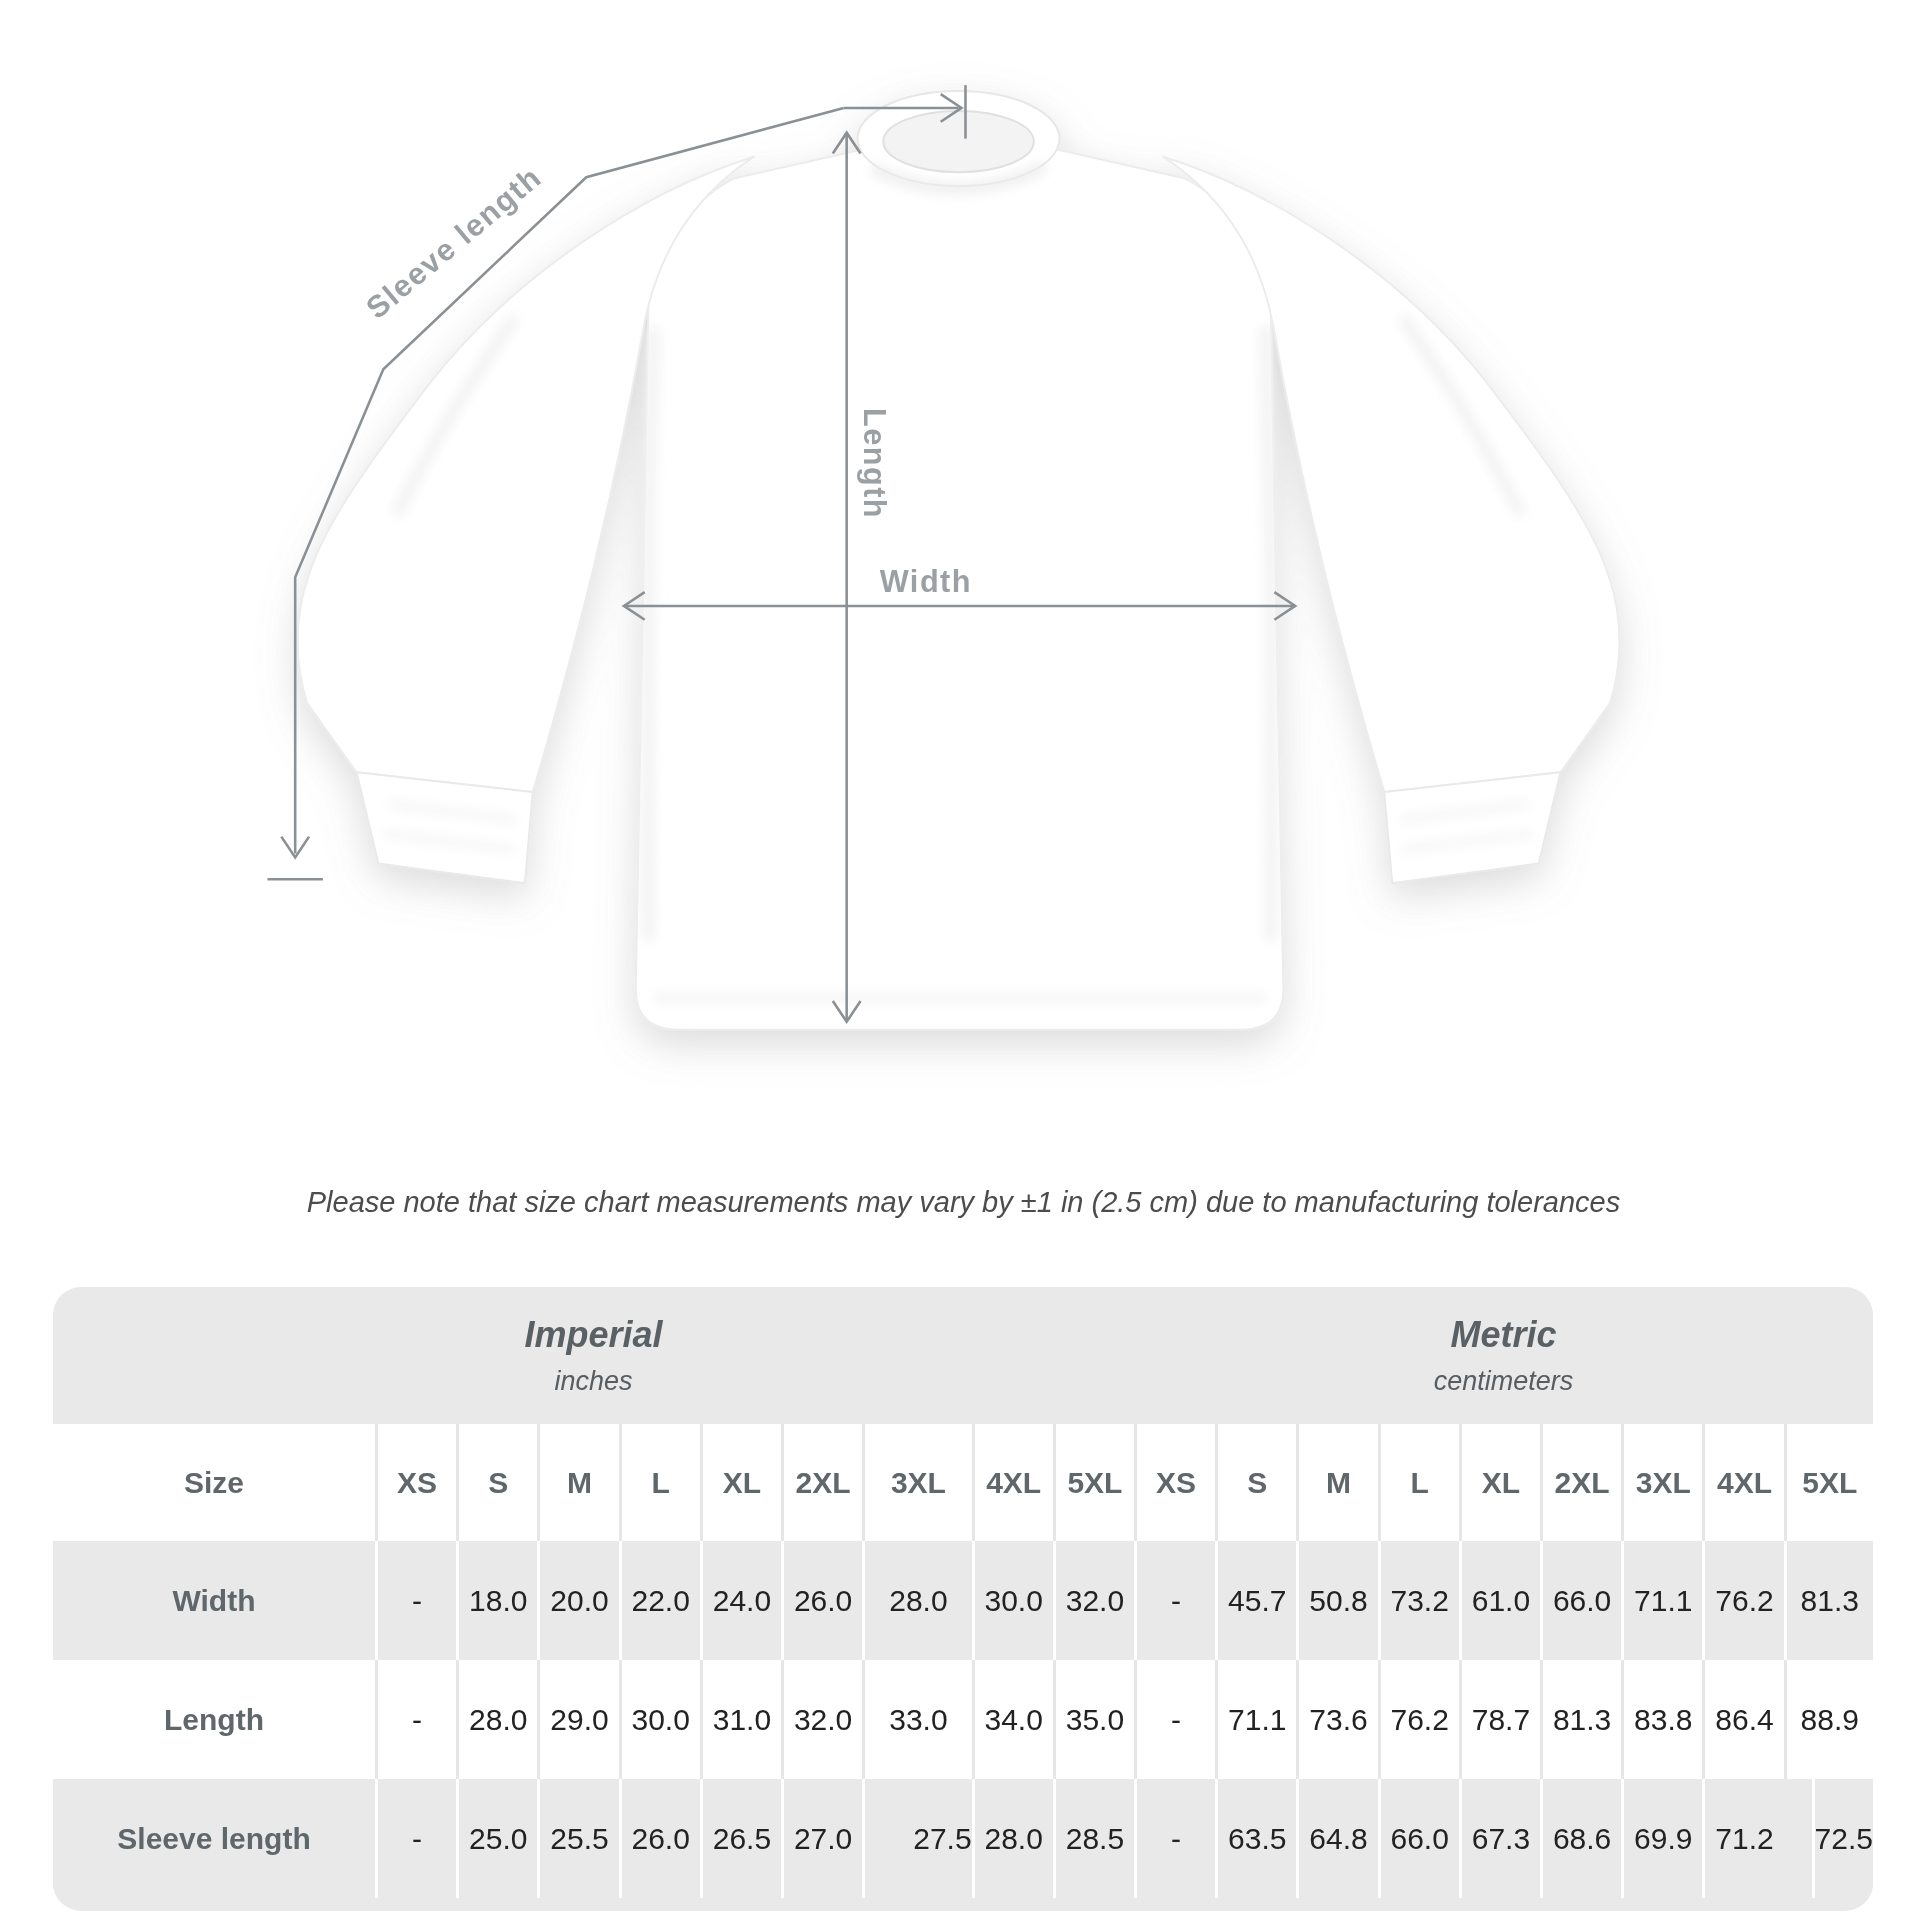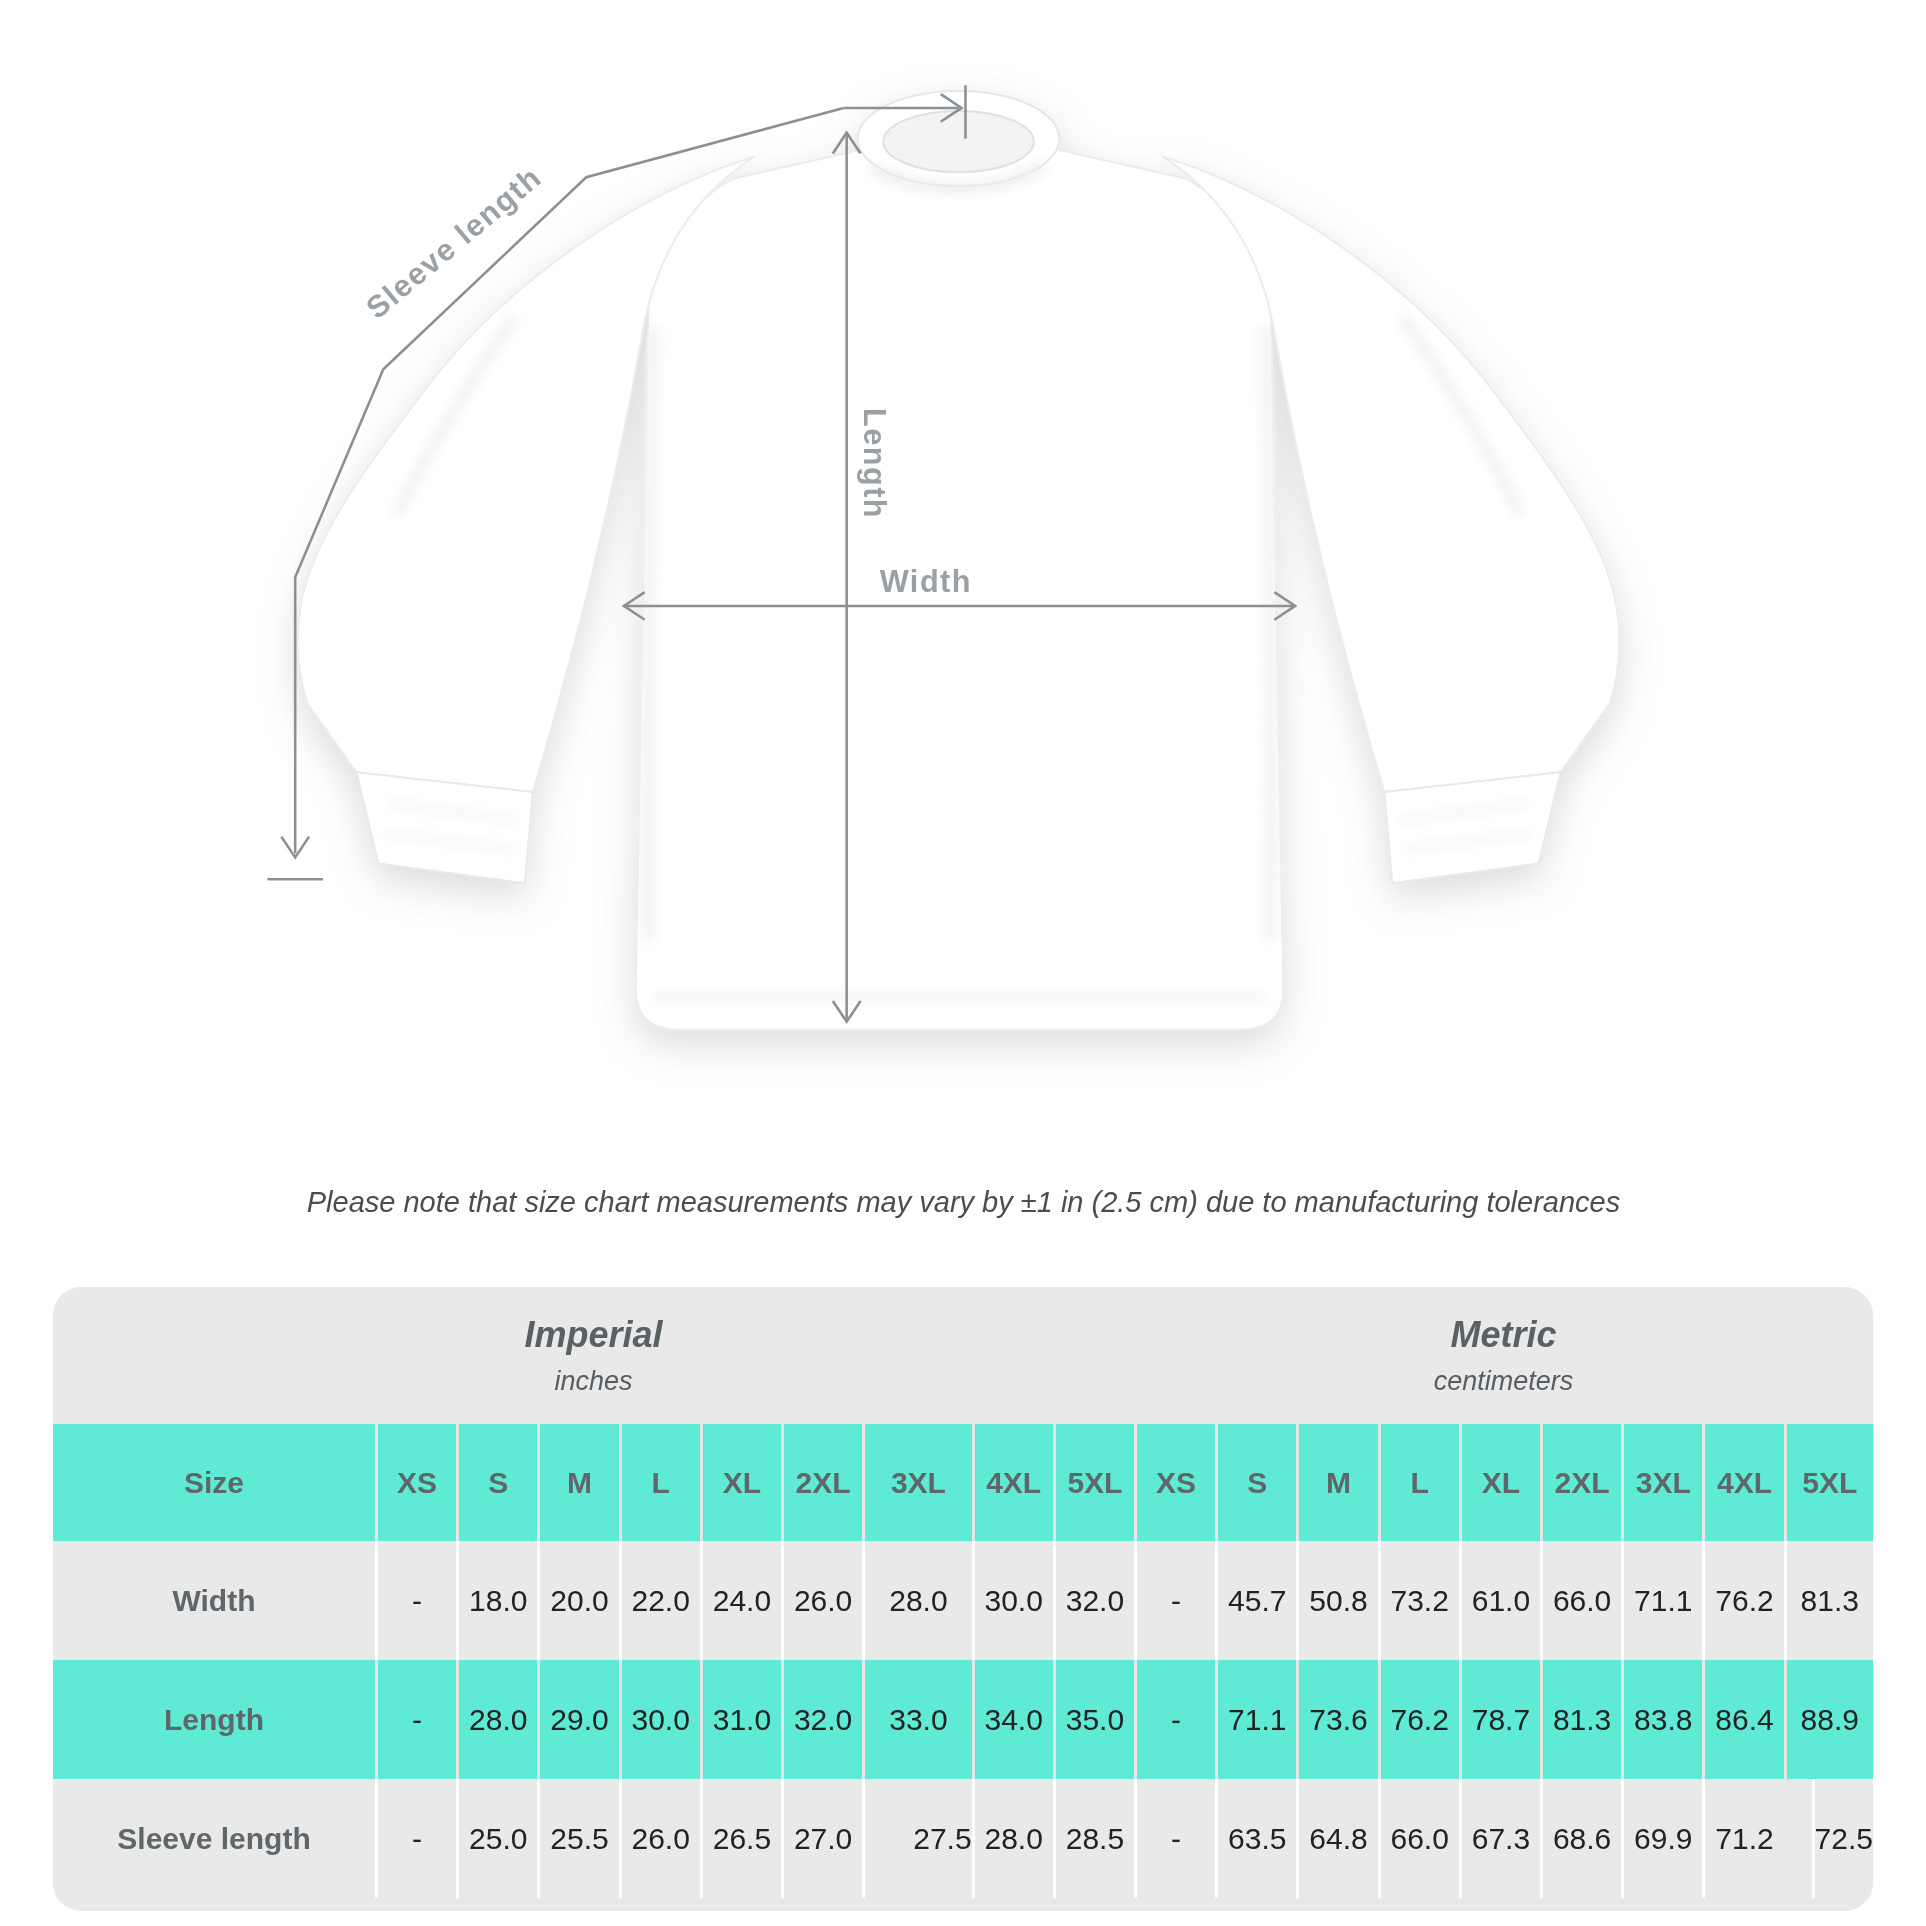--- a/index.html
+++ b/index.html
@@ -32,21 +32,21 @@
     display:flex;flex-direction:column;align-items:center;justify-content:center;
     color:#59616
 5;
   }
   .unit-label{font-size:36px;font-weight:bold;font-style:italic;color:#596165;}
   .unit-sublabel{margin-top:10px;font-size:27px;font-style:italic;color:#575d61;}
   .cell{
     display:flex;align-items:center;justify-content:center;
     font-size:30px;line-height:1;
   }
-  .row-white{background:#5eead4;}
+  .row-white{background:#ffffff;}
   .row-gray{background:#e9e9ea;}
   .head{font-weight:bold;color:#60676b;}
   .val{color:#222222;}
   .sep.row-white{border-left:3px solid #e6e6e6;}
   .sep.row-gray{border-left:3px solid #ffffff;}
 </style>
 </head>
 <body>
 
 <div class="page">

